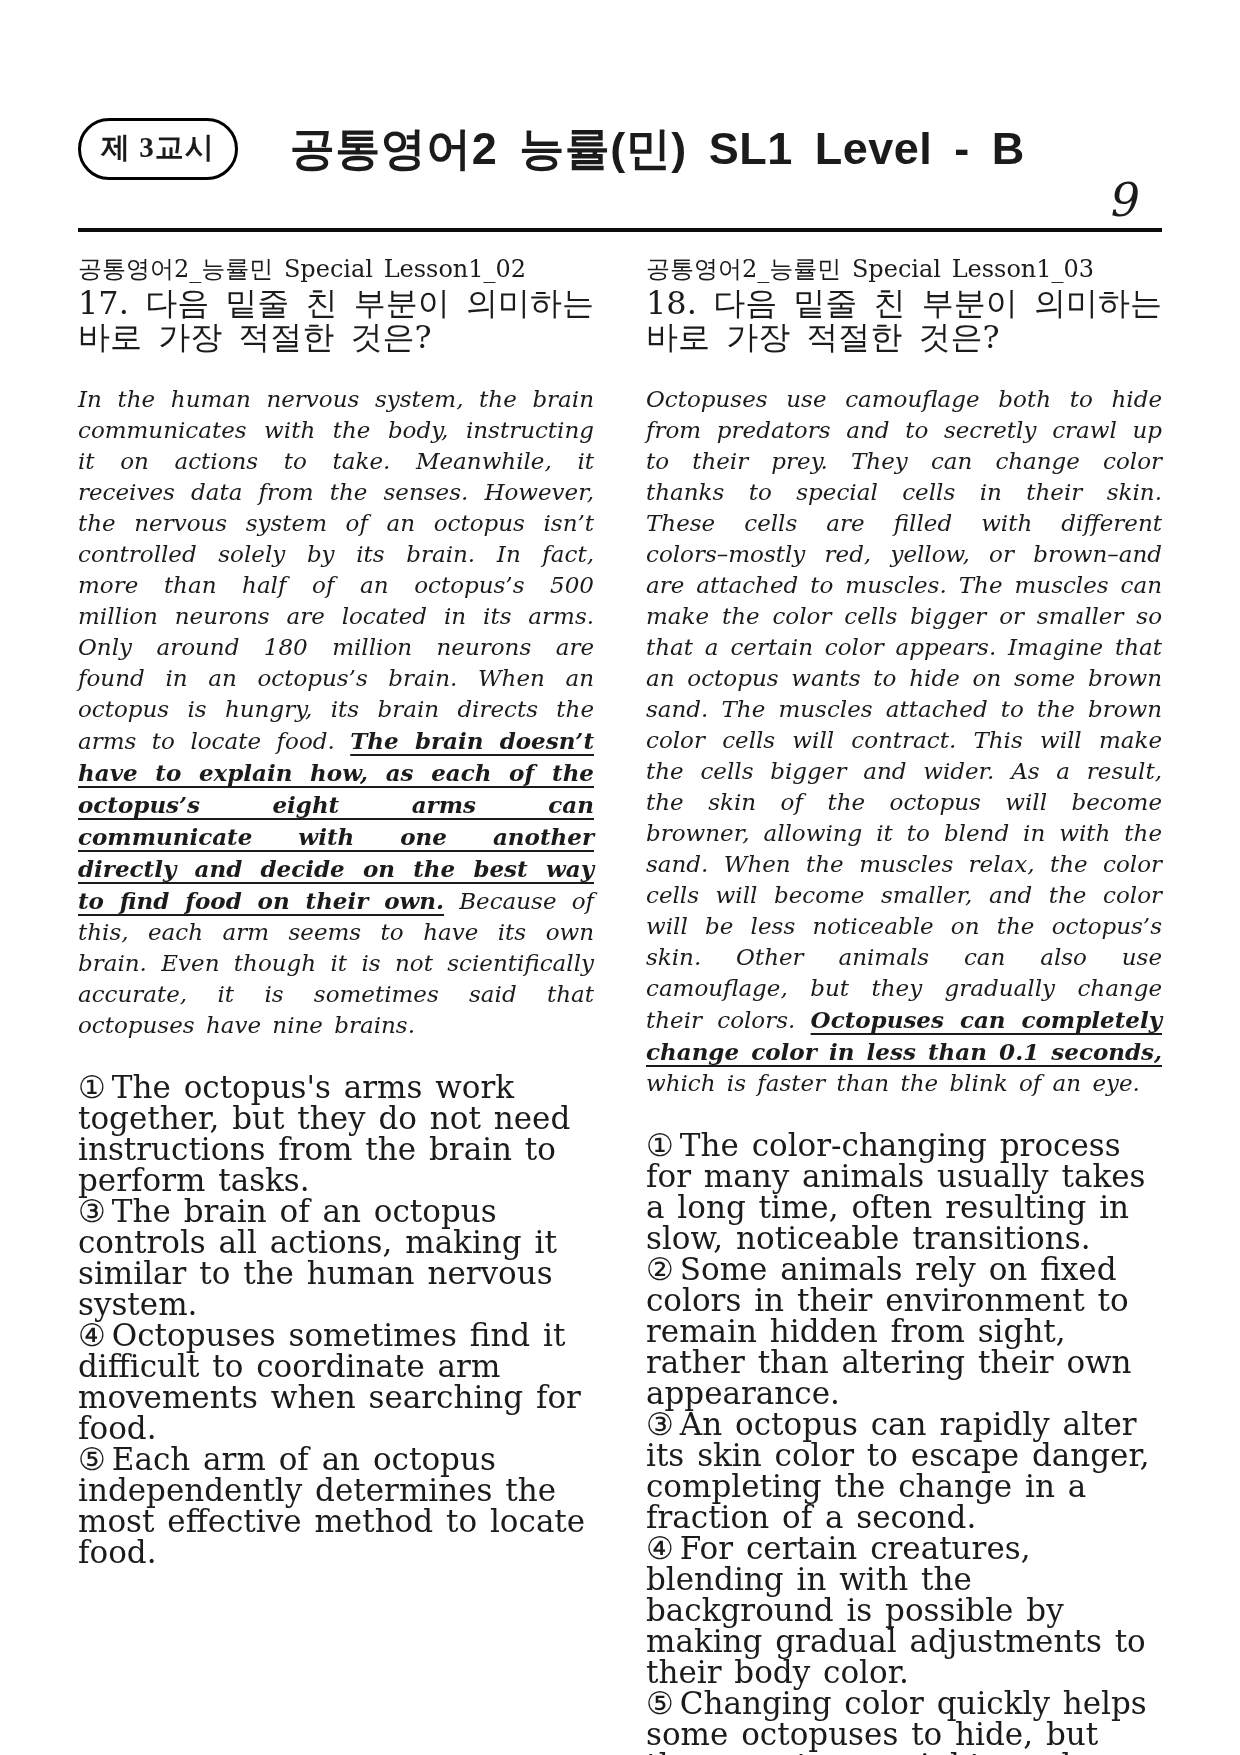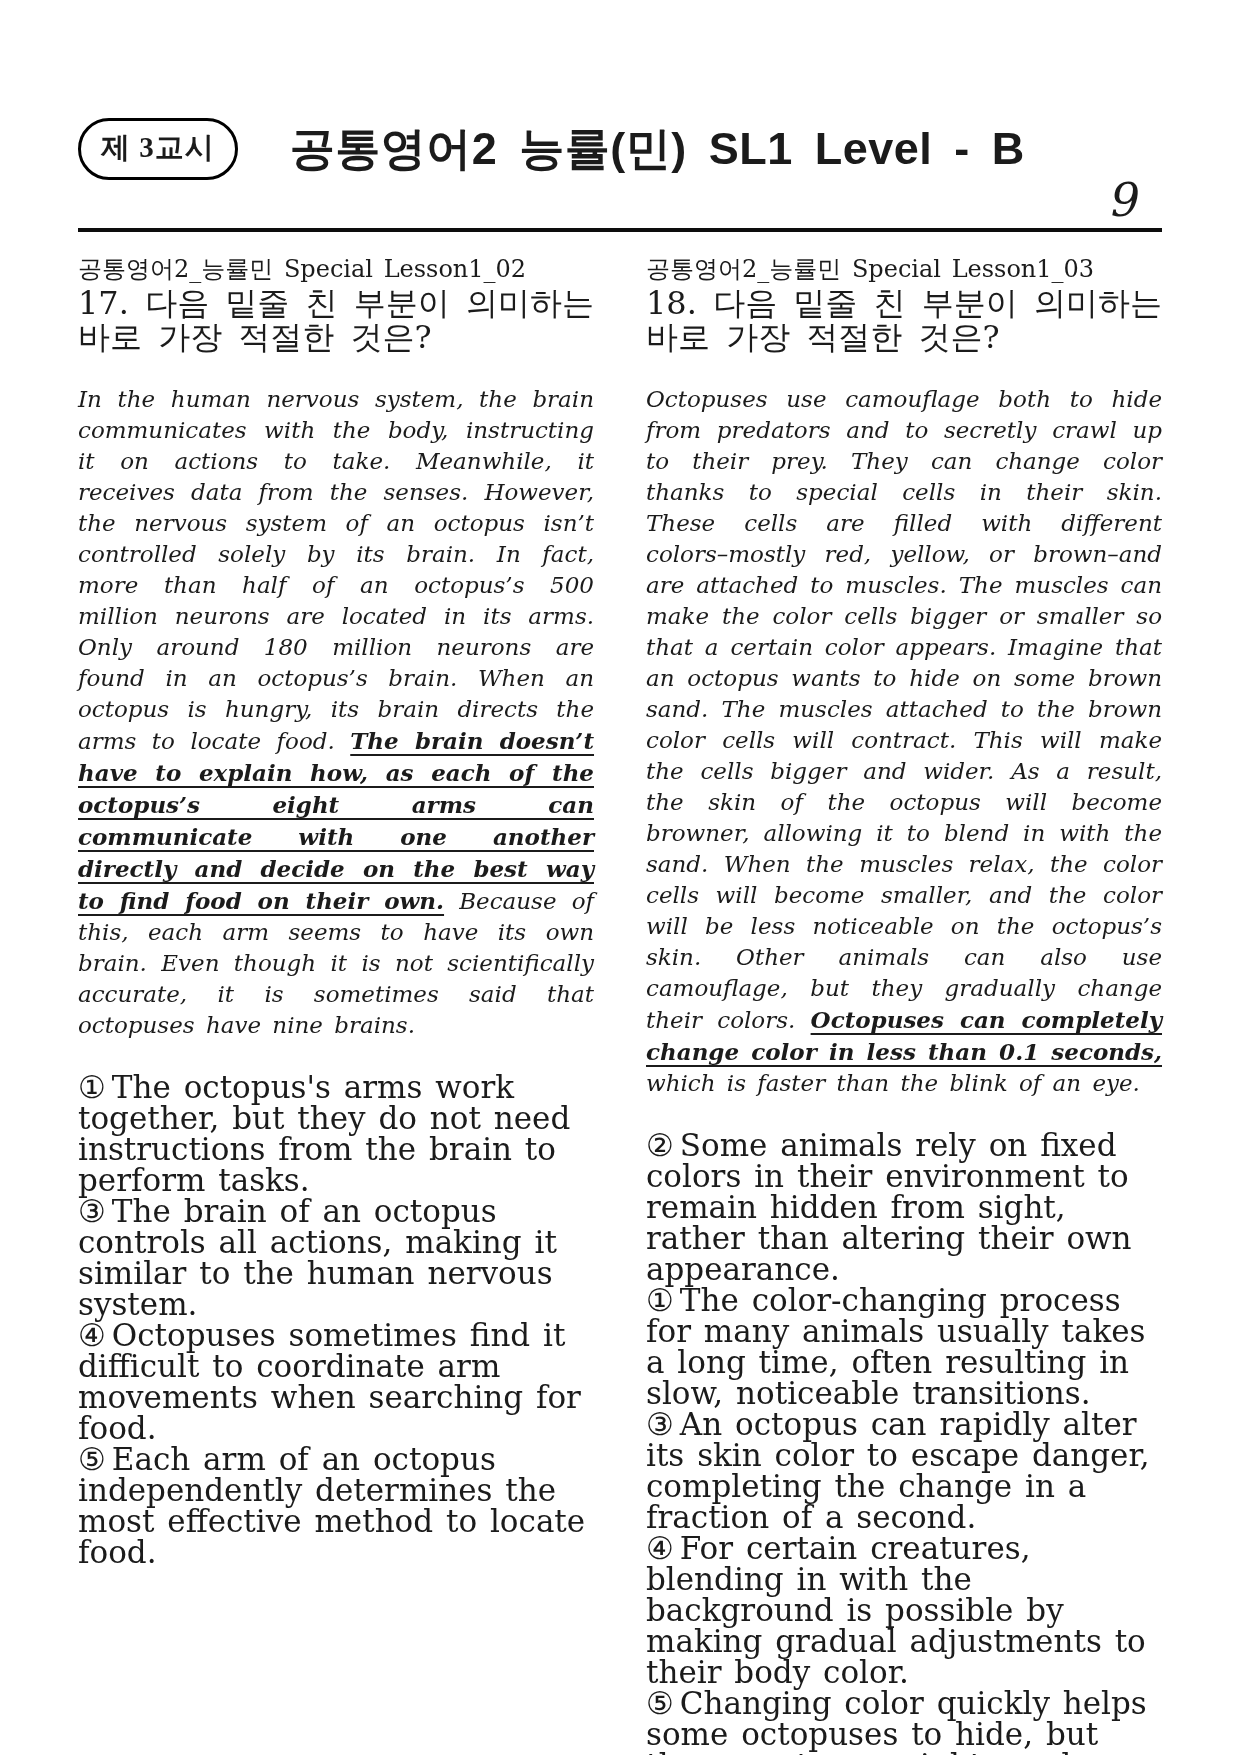--- a/index.html
+++ b/index.html
@@ -135,22 +135,22 @@
         <li class="choice"><span class="marker">④</span><span>Octopuses sometimes find it difficult to coordinate arm movements when searching for food.</span></li>
         <li class="choice"><span class="marker">⑤</span><span>Each arm of an octopus independently determines the most effective method to locate food.</span></li>
       </ol>
     </section>
 
     <section class="col">
       <div class="source">공통영어2_능률민 Special Lesson1_03</div>
       <div class="question"><span>18.</span> <span>다음 밑줄 친 부분이 의미하는 바로 가장 적절한 것은?</span></div>
       <p class="passage"><span>Octopuses use camouflage both to hide from predators and to secretly crawl up to their prey. They can change color thanks to special cells in their skin. These cells are filled with different colors–mostly red, yellow, or brown–and are attached to muscles. The muscles can make the color cells bigger or smaller so that a certain color appears. Imagine that an octopus wants to hide on some brown sand. The muscles attached to the brown color cells will contract. This will make the cells bigger and wider. As a result, the skin of the octopus will become browner, allowing it to blend in with the sand. When the muscles relax, the color cells will become smaller, and the color will be less noticeable on the octopus’s skin. Other animals can also use camouflage, but they gradually change their colors. </span><span class="underlined">Octopuses can completely change color in less than 0.1 seconds,</span><span> which is faster than the blink of an eye.</span></p>
       <ol class="choices">
+        <li class="choice"><span class="marker">①</span><span>The color-changing process for many animals usually takes a long time, often resulting in slow, noticeable transitions.</span></li>
         <li class="choice"><span class="marker">②</span><span>Some animals rely on fixed colors in their environment to remain hidden from sight, rather than altering their own appearance.</span></li>
-        <li class="choice"><span class="marker">①</span><span>The color-changing process for many animals usually takes a long time, often resulting in slow, noticeable transitions.</span></li>
         <li class="choice"><span class="marker">③</span><span>An octopus can rapidly alter its skin color to escape danger, completing the change in a fraction of a second.</span></li>
         <li class="choice"><span class="marker">④</span><span>For certain creatures, blending in with the background is possible by making gradual adjustments to their body color.</span></li>
         <li class="choice"><span class="marker">⑤</span><span>Changing color quickly helps some octopuses to hide, but they creatures might need more time for the same task.</span></li>
       </ol>
     </section>
 
   </main>
 </div>
 
 </body></html>

